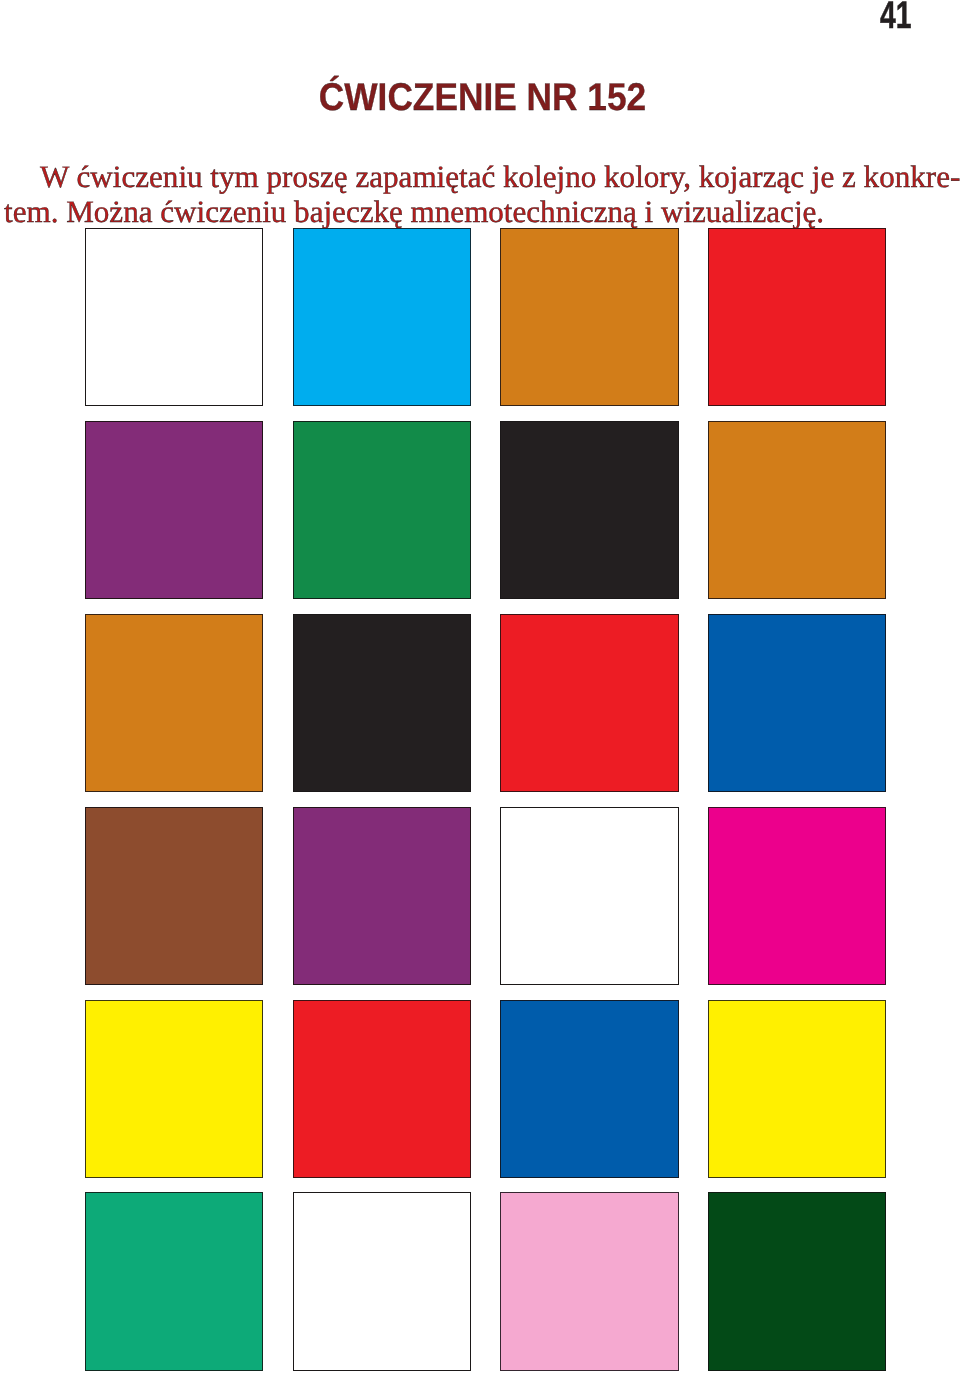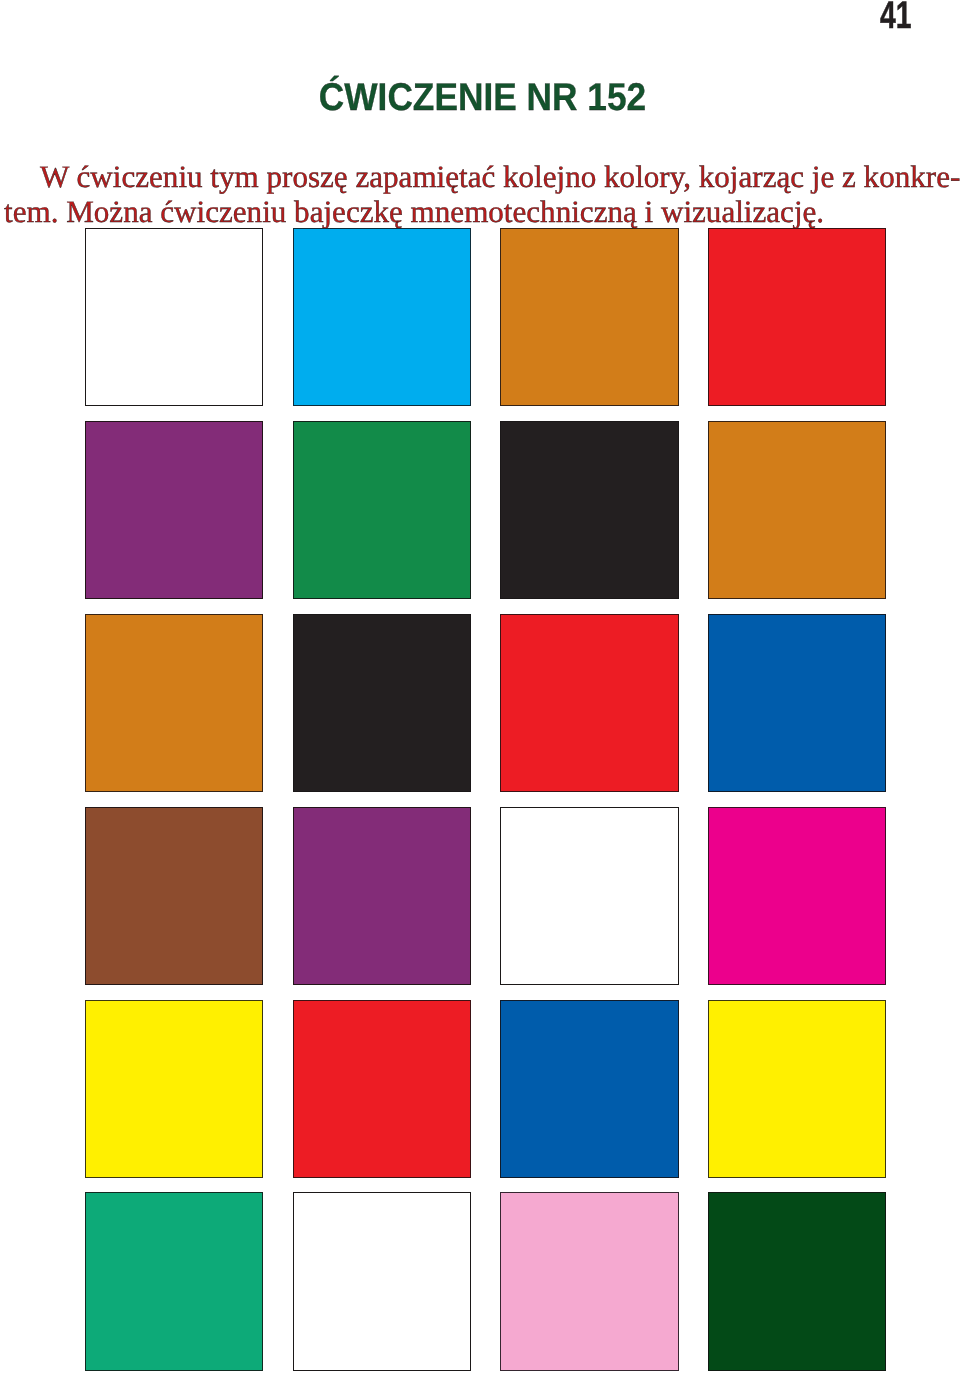--- a/index.html
+++ b/index.html
@@ -7,21 +7,21 @@
   body{width:960px;height:1373px;overflow:hidden;position:relative;
        font-family:"Liberation Serif",serif;color:#231f20;
        -webkit-font-smoothing:antialiased;text-rendering:geometricPrecision;}
   .page{position:absolute;inset:0;}
   .page-number{position:absolute;left:880.2px;top:-3.2px;font-family:"Liberation Sans",sans-serif;
        font-weight:bold;font-size:38.5px;letter-spacing:0;color:#231f20;line-height:1;}
   .page-number > span{display:inline-block;transform:scaleX(0.735) translateZ(0);transform-origin:left top;
        -webkit-text-stroke:0.55px #231f20;}
   .exercise-title{position:absolute;left:5px;right:0;top:78.8px;text-align:center;
        font-family:"Liberation Sans",sans-serif;font-weight:bold;font-size:38.7px;
-       letter-spacing:0;color:#14532d;line-height:1;margin:0;}
+       letter-spacing:0;color:#7f1d1d;line-height:1;margin:0;}
   .exercise-title > span{display:inline-block;transform:scaleX(0.912) translateZ(0);transform-origin:center top;
        -webkit-text-stroke:0.3px #231f20;}
   .intro{position:absolute;left:4px;top:159px;width:957.5px;color:#b91c1c;
        transform:translateZ(0);}
   .intro-line{font-size:31.10px;line-height:35px;display:block;white-space:pre;
        -webkit-text-stroke:0.42px #231f20;letter-spacing:0px;}
   .intro-line.indent{text-indent:36px;}
   .swatch-grid{position:absolute;left:84.9px;top:228px;width:802px;
        display:grid;grid-template-columns:repeat(4,178.2px);
        column-gap:29.6px;row-gap:14.5px;}

